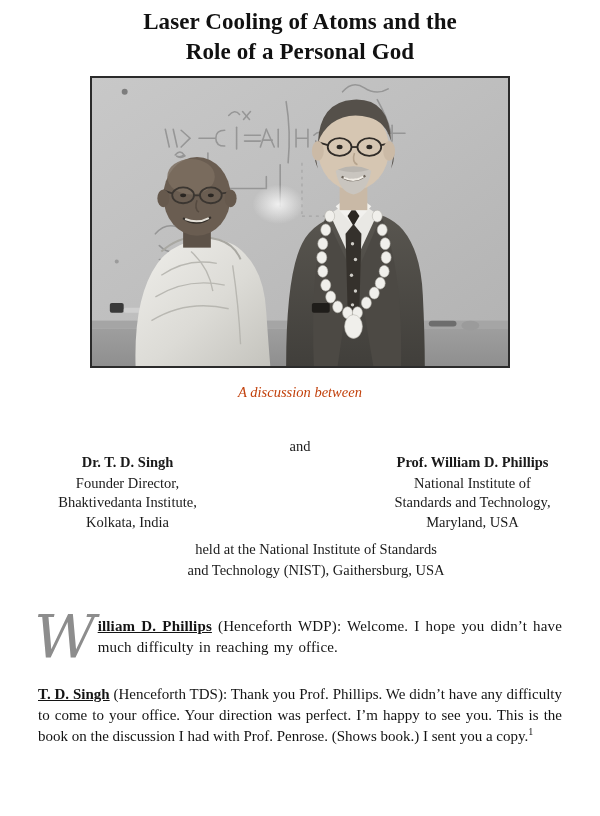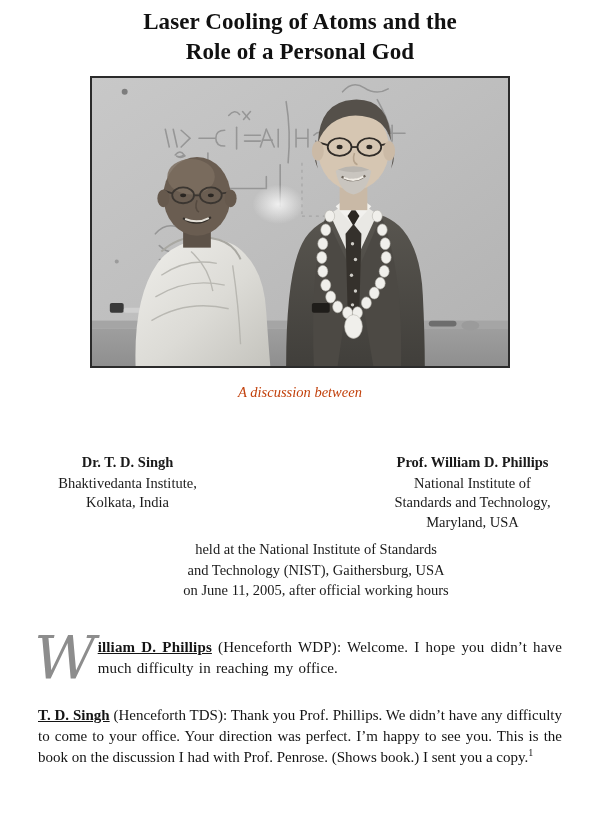--- a/index.html
+++ b/index.html
@@ -349,37 +349,38 @@
 
       <rect x="0" y="0" width="420" height="292" fill="none"></rect>
     </svg>
   </div>
 
   <div class="caption">A discussion between</div>
 
   <div class="speakers">
     <div class="speaker-col speaker-left">
       <span class="speaker-name">Dr. T. D. Singh</span>
+      <span class="speaker-aff-line">Founder Director,</span>
       <span class="speaker-aff-line">Bhaktivedanta Institute,</span>
       <span class="speaker-aff-line">Kolkata, India</span>
     </div>
 
+    <div class="conjunction">and</div>
 
     <div class="speaker-col speaker-right">
       <span class="speaker-name">Prof. William D. Phillips</span>
       <span class="speaker-aff-line">National Institute of</span>
       <span class="speaker-aff-line">Standards and Technology,</span>
       <span class="speaker-aff-line">Maryland, USA</span>
     </div>
   </div>
 
   <div class="venue">
     <span class="venue-line">held at the National Institute of Standards</span>
     <span class="venue-line">and Technology (NIST), Gaithersburg, USA</span>
-    <span class="venue-line">on June 11, 2005, after official working hours</span>
   </div>
 
   <div class="dialogue">
 
     <p class="para first-para">
       <span class="dropcap">W</span>
         <span class="body-text"><span class="speaker-tag">illiam D. Phillips</span><span> (Henceforth </span><span class="abbr">WDP</span><span>): </span><span>Welcome. I hope you didn’t have much difficulty in reaching my office.</span></span>
     </p>
 
     <p class="para"><span class="speaker-tag">T. D. Singh</span><span> (Henceforth </span><span class="abbr">TDS</span><span>): </span><span>Thank you Prof. Phillips. We didn’t have any difficulty to come to your office. Your direction was perfect. I’m happy to see you. This is the book on the discussion I had with Prof. Penrose. (Shows book.) I sent you a copy.</span><span class="fn-marker">1</span></p>

